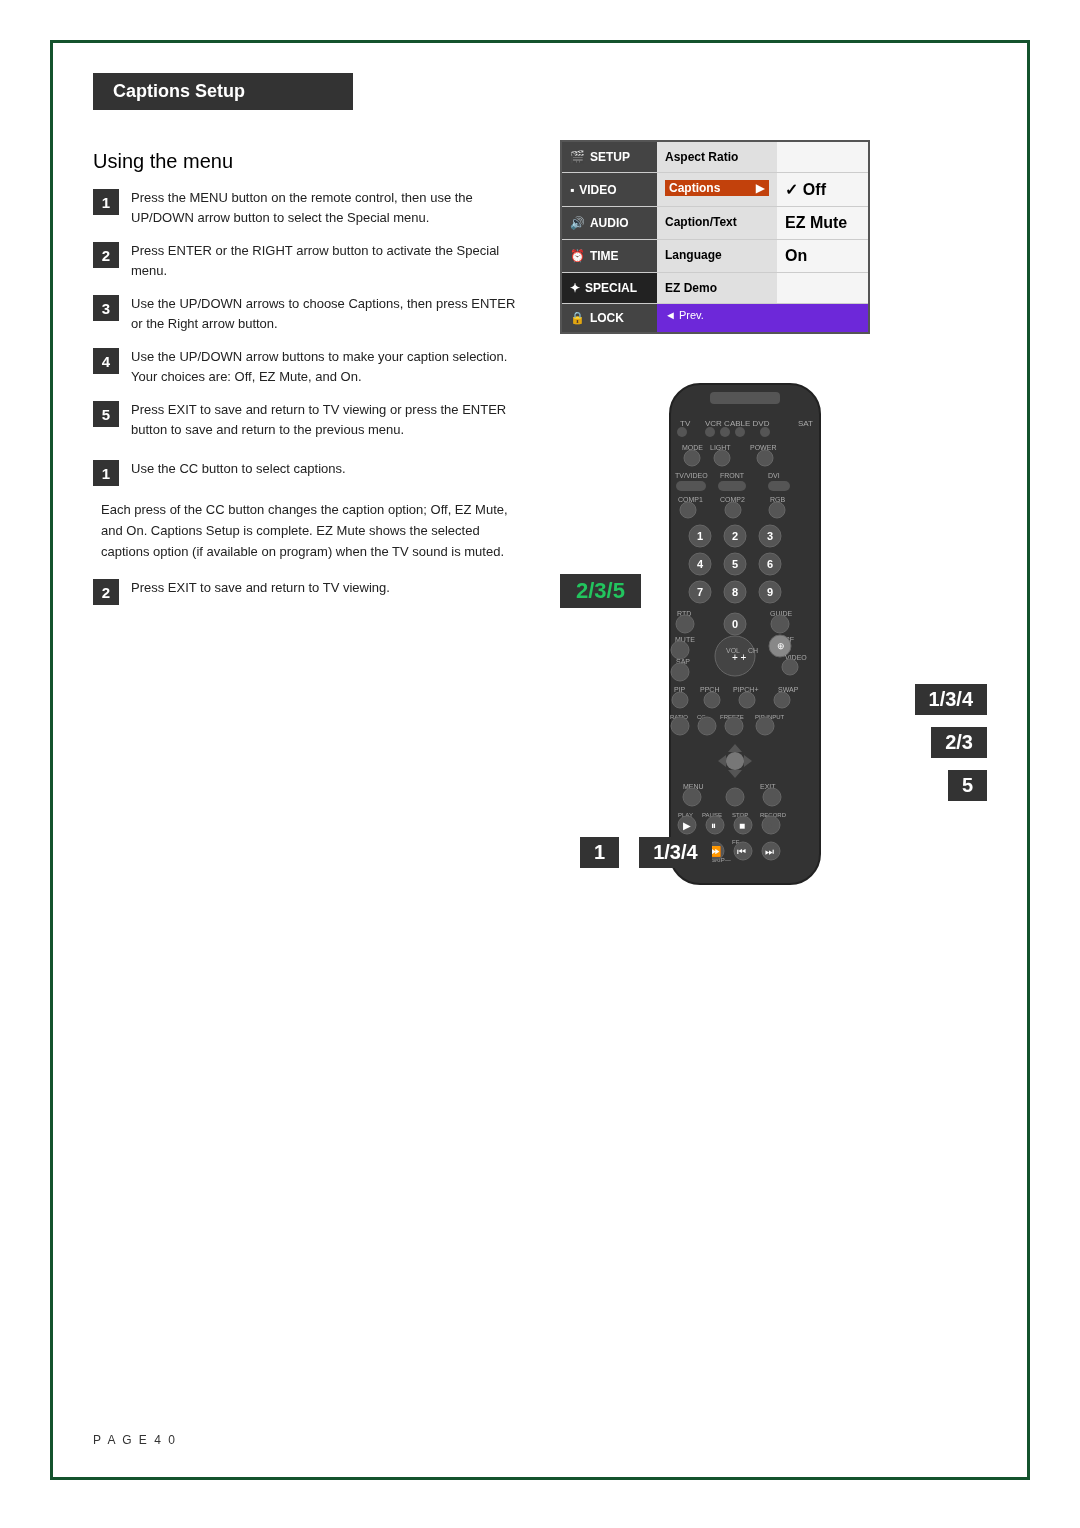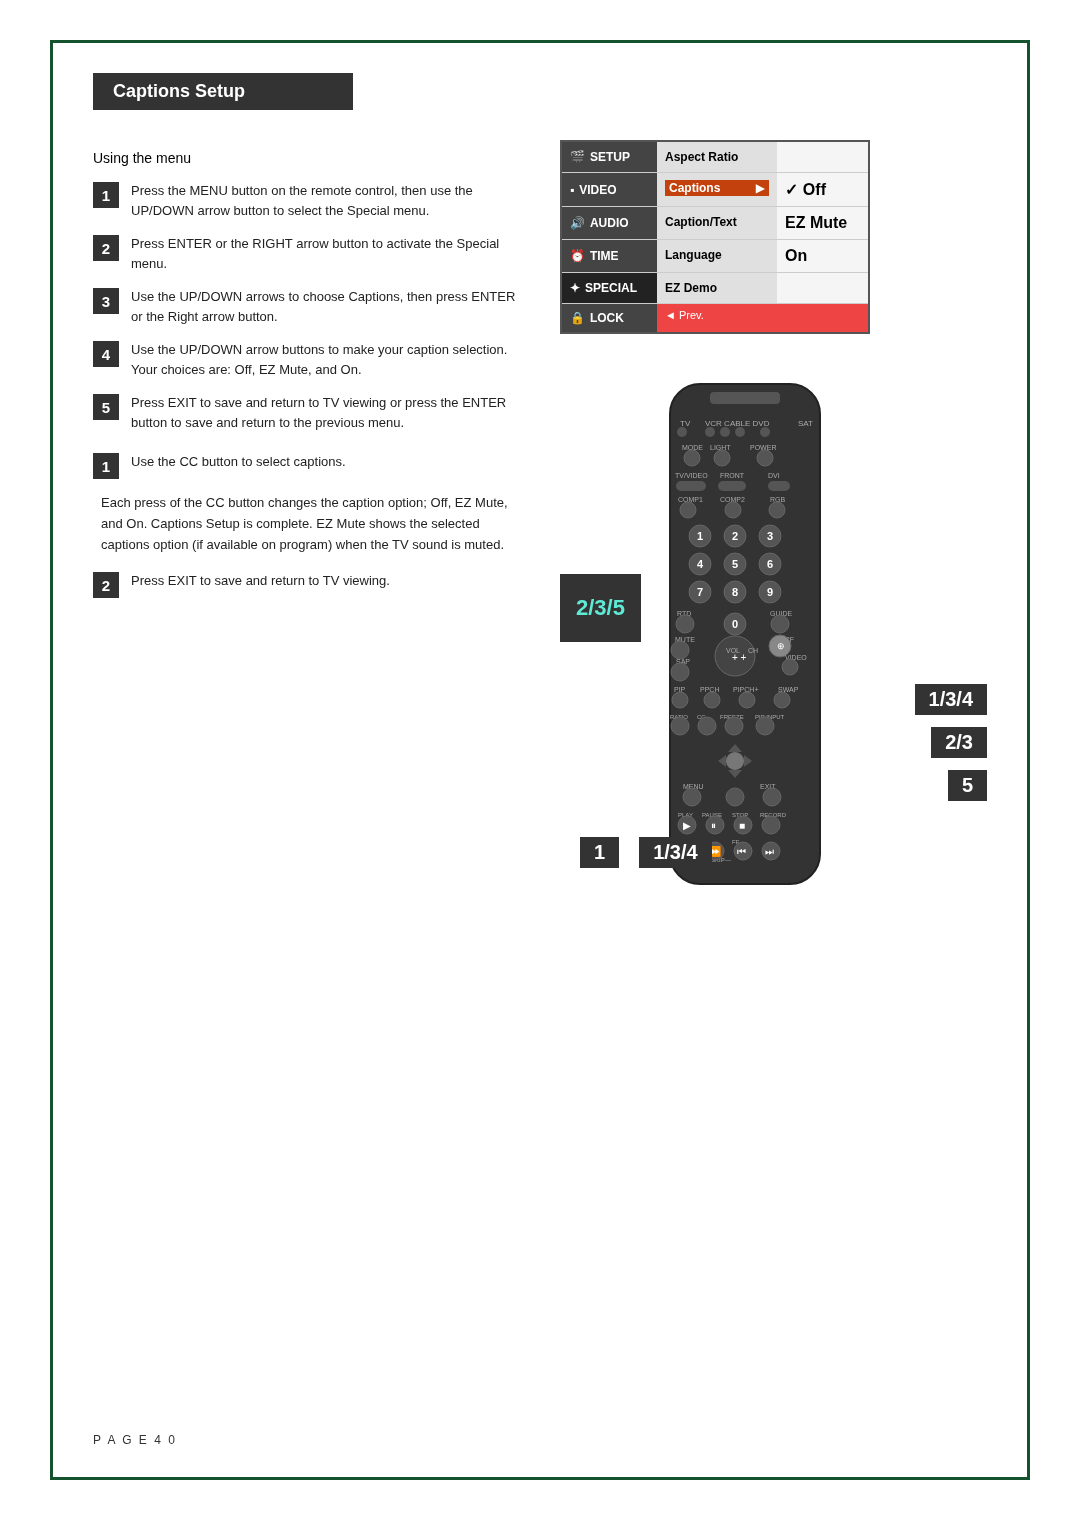--- a/index.html
+++ b/index.html
@@ -98,21 +98,21 @@
       flex-direction: column;
       gap: 3px;
     }
     .menu-right-item {}
     .menu-right-item.checked::before {
       content: "✓ ";
       font-weight: bold;
     }
     
     .section-label {
-      font-size: 14px;
+      font-size: 20px;
       margin-bottom: 15px;
       margin-top: 10px;
     }
     .step-row {
       display: flex;
       align-items: flex-start;
       margin-bottom: 14px;
       gap: 12px;
     }
     .step-num {
@@ -266,29 +266,29 @@
           </div>
           <div class="menu-right">
           </div>
         </div>
 
         <div class="menu-row">
           <div class="menu-left">
             <span>🔒</span>
             <span>LOCK</span>
           </div>
-          <div style="flex:1; background:#ef4444; color:#fff; padding:5px 8px; font-size:11px;">
+          <div style="flex:1; background:#6d28d9; color:#fff; padding:5px 8px; font-size:11px;">
             ◄ Prev.
           </div>
         </div>
       </div>
 
       <div style="position:relative; width:100%; margin-top: 10px;">
 
-        <div style="position:absolute; left:0; top:200px; background:#333; color:#5eead4; font-weight:bold; font-size:22px; padding:21px 16px; z-index:10;">2/3/5</div>
+        <div style="position:absolute; left:0; top:200px; background:#333; color:#22c55e; font-weight:bold; font-size:22px; padding:4px 16px; z-index:10;">2/3/5</div>
 
         <div style="margin-left: 90px;">
           <svg width="190" height="520" viewBox="0 0 190 520" xmlns="http://www.w3.org/2000/svg">
 
             <rect x="20" y="10" width="150" height="500" rx="30" ry="30" fill="#333" stroke="#222" stroke-width="2"></rect>
 
             <rect x="60" y="18" width="70" height="12" rx="4" fill="#555"></rect>
 
             <text x="30" y="52" fill="#aaa" font-size="8" font-family="Arial">TV</text>
             <text x="55" y="52" fill="#aaa" font-size="8" font-family="Arial">VCR CABLE DVD</text>

